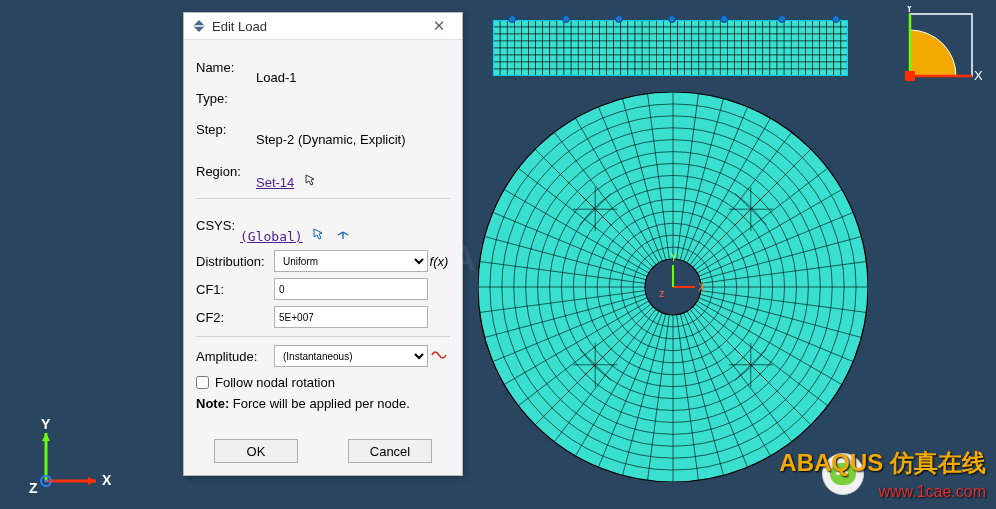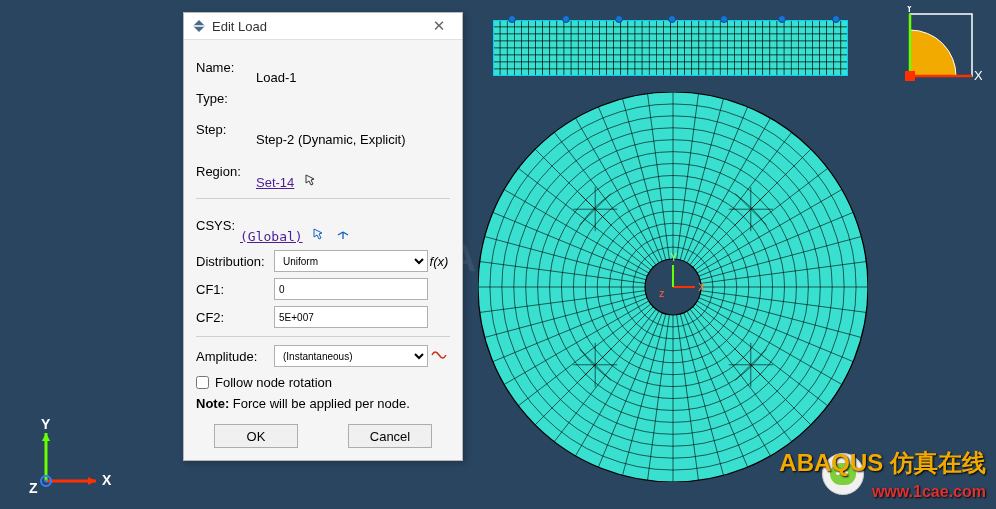--- a/index.html
+++ b/index.html
@@ -51,21 +51,21 @@
     border:1px solid #b0b0b0; background:#fff;
     padding:0 4px; font-family:inherit; font-size:10px;
   }
 
   .checkbox-row { display:flex; align-items:center; margin:8px 0 6px 0; }
   .checkbox-row input { margin-right:6px; }
 
   .note { margin-top:4px; }
   .note b { font-weight:bold; }
 
-  .buttons { display:flex; justify-content:space-between; padding:0 18px; margin-top:13px; }
+  .buttons { display:flex; justify-content:space-between; padding:0 18px; margin-top:28px; }
   .btn {
     width:84px; height:24px;
     background:#f0f0f0; border:1px solid #adadad;
     cursor:pointer; font-family:inherit; font-size:13px;
   }
 
   
   .bar-mesh {
     position:absolute; left:493px; top:20px; width:355px; height:56px;
   }
@@ -94,21 +94,21 @@
     display:flex; align-items:center; justify-content:center;
   }
   .wm-logo .bubble { width:26px; height:22px; border-radius:50%/60%; background:#7dcf3c; position:relative; }
   .wm-logo .bubble::before, .wm-logo .bubble::after {
     content:""; position:absolute; width:4px; height:4px; background:#fff; border-radius:50%; top:8px;
   }
   .wm-logo .bubble::before { left:6px; }
   .wm-logo .bubble::after { left:14px; }
 
   .wm-text1 { position:absolute; right:10px; bottom:30px; color:#f2a900; font-size:24px; font-weight:600; text-shadow:1px 1px 2px #000; }
-  .wm-text2 { position:absolute; right:10px; bottom:8px; color:#e03030; font-size:16px; font-weight:700; text-shadow:1px 1px 2px #000; }
+  .wm-text2 { position:absolute; right:10px; bottom:8px; color:#e03030; font-size:16px; font-weight:400; text-shadow:1px 1px 2px #000; }
 
   .center-wm { position:absolute; left:400px; top:238px; color:rgba(255,255,255,0.08); font-size:36px; font-weight:bold; letter-spacing:2px; }
 </style>
 </head>
 <body>
 
 <div class="center-wm">1CAE</div>
 
 <svg class="bar-mesh" viewBox="0 0 355 56" id="barMesh">
     <rect class="cell" x="0" y="0" width="7.1" height="7"></rect>
@@ -757,21 +757,21 @@
         </span>
       <span class="after">
         <svg width="16" height="14" viewBox="0 0 16 14">
             <path d="M1 7 Q4 1 8 7 T15 7" fill="none" stroke="#cc3020" stroke-width="1.5"></path>
           </svg>
       </span>
     </div>
 
     <div class="checkbox-row">
       <input type="checkbox" style="">
-      <span>Follow node rotation</span>
+      <span>Follow nodal rotation</span>
     </div>
 
     <div class="note">
       <b>Note:</b>&nbsp;<span>Force will be applied per node.</span>
     </div>
 
     <div class="buttons">
       <button class="btn">OK</button>
       <button class="btn">Cancel</button>
     </div>

